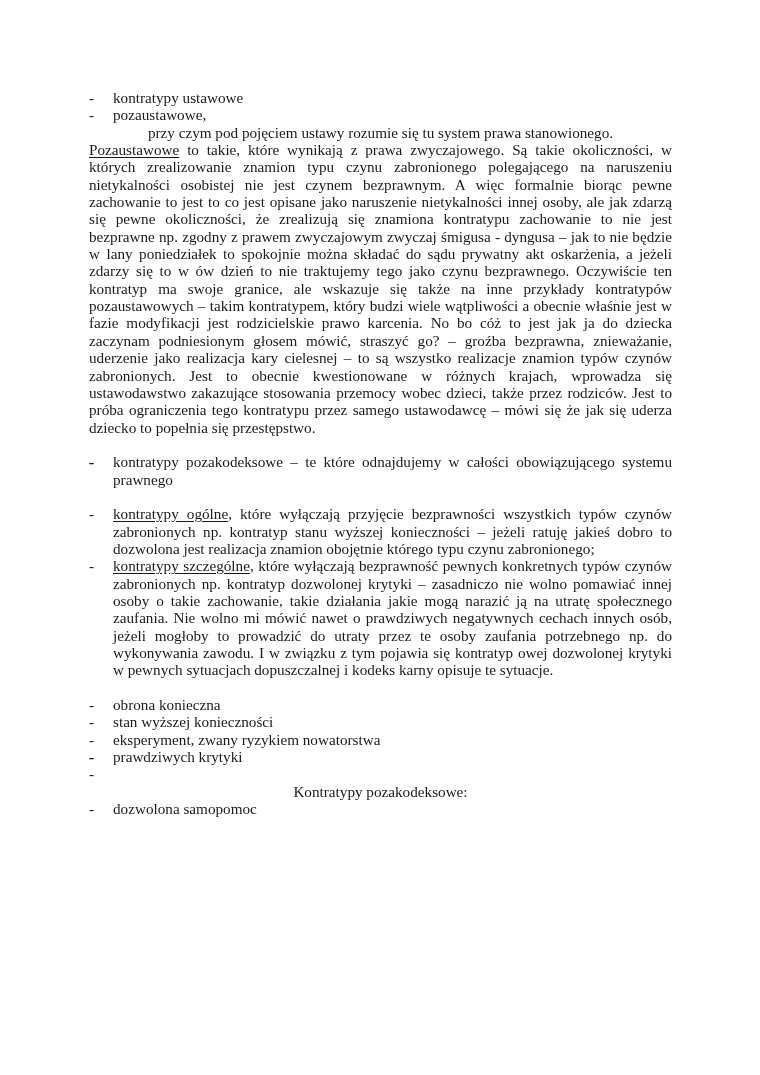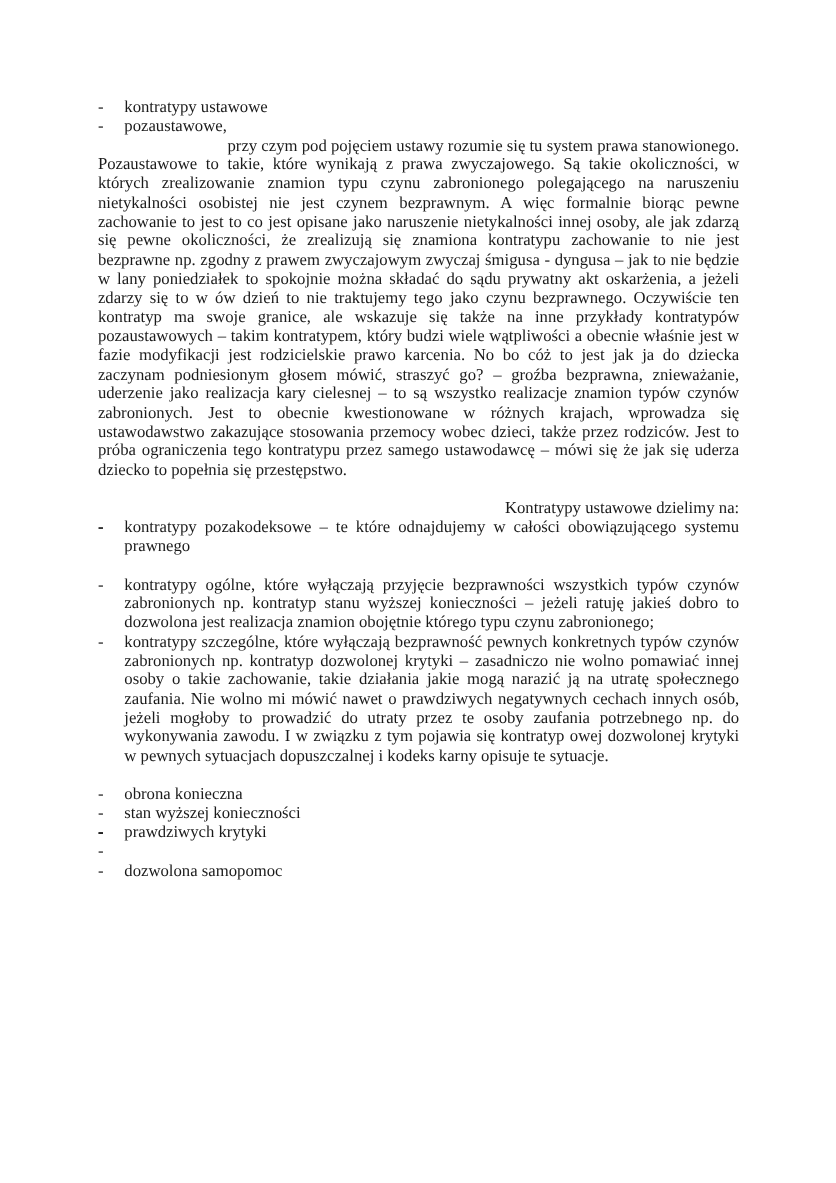--- a/index.html
+++ b/index.html
@@ -8,22 +8,22 @@
     position: absolute;
     left: 89px;
     top: 89px;
     width: 583px;
     font-family: "Liberation Serif", "DejaVu Serif", serif;
     font-size: 15.2px;
     line-height: 17.35px;
     color: #1a1a1a;
   }
   .p { margin: 0; text-align: justify; }
-  .p-left { margin: 0; text-align: right; }
-  .u { text-underline-offset: 2px; }
+  .p-left { margin: 0; text-align: center; }
+  .u { text-decoration: underline; text-underline-offset: 2px; }
   .li {
     position: relative;
     padding-left: 24px;
     margin: 0;
     text-align: justify;
   }
   .li .dash {
     position: absolute;
     left: 0;
     top: 0;
@@ -42,21 +42,20 @@
   <div class="li">
     <span class="dash">-</span>
     <span>pozaustawowe,</span>
   </div>
   <p class="p-left">przy czym pod pojęciem ustawy rozumie się tu system prawa stanowionego.</p>
 
   <p class="p"><span class="u">Pozaustawowe</span><span> to takie, które wynikają z prawa zwyczajowego. Są takie okoliczności, w których zrealizowanie znamion typu czynu zabronionego polegającego na naruszeniu nietykalności osobistej nie jest czynem bezprawnym. A więc formalnie biorąc pewne zachowanie to jest to co jest opisane jako naruszenie nietykalności innej osoby, ale jak zdarzą się pewne okoliczności, że zrealizują się znamiona kontratypu zachowanie to nie jest bezprawne np. zgodny z prawem zwyczajowym zwyczaj śmigusa - dyngusa – jak to nie będzie w lany poniedziałek to spokojnie można składać do sądu prywatny akt oskarżenia, a jeżeli zdarzy się to w ów dzień to nie traktujemy tego jako czynu bezprawnego. Oczywiście ten kontratyp ma swoje granice, ale wskazuje się także na inne przykłady kontratypów pozaustawowych – takim kontratypem, który budzi wiele wątpliwości a obecnie właśnie jest w fazie modyfikacji jest rodzicielskie prawo karcenia. No bo cóż to jest jak ja do dziecka zaczynam podniesionym głosem mówić, straszyć go? – groźba bezprawna, znieważanie, uderzenie jako realizacja kary cielesnej – to są wszystko realizacje znamion typów czynów zabronionych. Jest to obecnie kwestionowane w różnych krajach, wprowadza się ustawodawstwo zakazujące stosowania przemocy wobec dzieci, także przez rodziców. Jest to próba ograniczenia tego kontratypu przez samego ustawodawcę – mówi się że jak się uderza dziecko to popełnia się przestępstwo.</span></p>
 
   <div class="blank"></div>
 
-  <p class="p-left"><span class="u">Kontratypy ustawowe</span><span> dzielimy na:</span></p>
   <div class="li">
     <span class="dash">-</span>
   </div>
   <div class="li">
     <span class="dash">-</span>
     <span>kontratypy pozakodeksowe – te które odnajdujemy w całości obowiązującego systemu prawnego</span>
   </div>
 
   <div class="blank"></div>
 
@@ -74,32 +73,34 @@
   <div class="li">
     <span class="dash">-</span>
     <span>obrona konieczna</span>
   </div>
   <div class="li">
     <span class="dash">-</span>
     <span>stan wyższej konieczności</span>
   </div>
   <div class="li">
     <span class="dash">-</span>
+    <span>eksperyment, zwany ryzykiem nowatorstwa</span>
   </div>
   <div class="li">
     <span class="dash">-</span>
   </div>
   <div class="li">
     <span class="dash">-</span>
     <span>prawdziwych krytyki</span>
   </div>
   <div class="li">
     <span class="dash">-</span>
   </div>
 
   <div class="blank"></div>
 
+  <p class="p-left">Kontratypy pozakodeksowe:</p>
   <div class="li">
     <span class="dash">-</span>
     <span>dozwolona samopomoc</span>
   </div>
 
 </div>
 
 </body></html>

